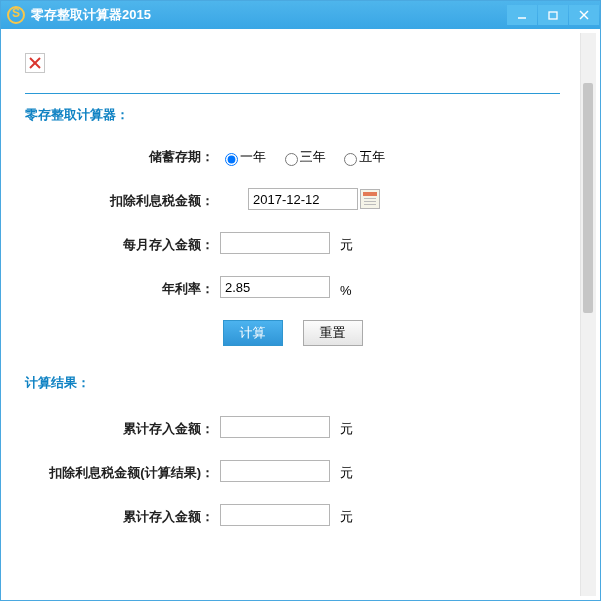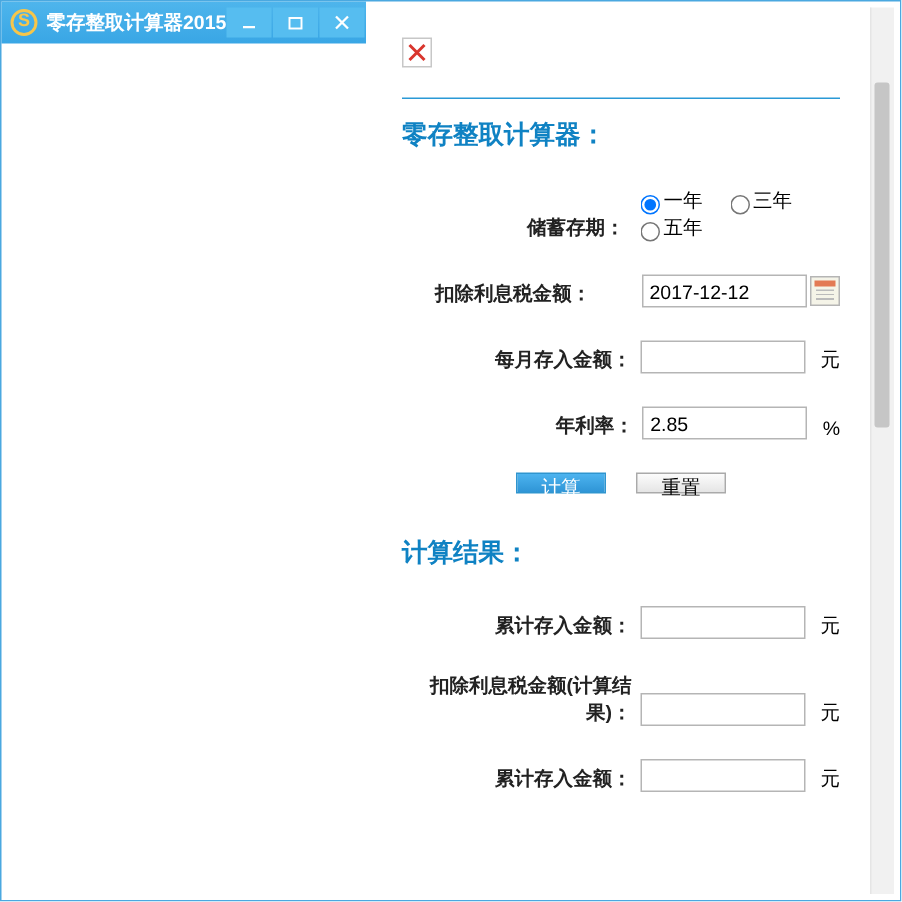--- a/index.html
+++ b/index.html
@@ -9,21 +9,21 @@
     font-size: 13px;
     background: #fff;
     overflow: hidden;
   }
   .window {
     width: 601px;
     height: 601px;
     border: 1px solid #4aa8e0;
     background: #fff;
     display: flex;
-    flex-direction: row;
+    flex-direction: column;
   }
   .titlebar {
     height: 28px;
     background: linear-gradient(#4eb5ec, #39a6e5);
     display: flex;
     align-items: center;
     color: #fff;
     font-size: 13px;
     font-weight: bold;
     padding-left: 6px;
@@ -87,21 +87,21 @@
     font-size: 14px;
     background: #fff;
   }
   .hr {
     border: none;
     border-top: 1px solid #2a99d6;
     margin: 0 0 12px 0;
   }
   .section-title {
     color: #0f82c3;
-    font-size: 17px;
+    font-size: 13px;
     font-weight: bold;
     margin: 0 0 24px 0;
   }
   .form-row {
     display: flex;
     align-items: flex-end;
     margin-bottom: 22px;
   }
   .form-label {
     width: 195px;
@@ -150,21 +150,21 @@
     font-size: 13px;
   }
   .btn-row {
     display: flex;
     justify-content: center;
     gap: 20px;
     margin: 6px 0 28px;
   }
   .btn {
     min-width: 60px;
-    height: 14px;
+    height: 26px;
     padding: 0 14px;
     border: 1px solid #aaa;
     background: linear-gradient(#fcfcfc, #e5e5e5);
     cursor: pointer;
     font-size: 13px;
   }
   .btn-primary {
     border-color: #2f95cf;
     background: linear-gradient(#4cb3ef, #2f95d6);
     color: #fff;

